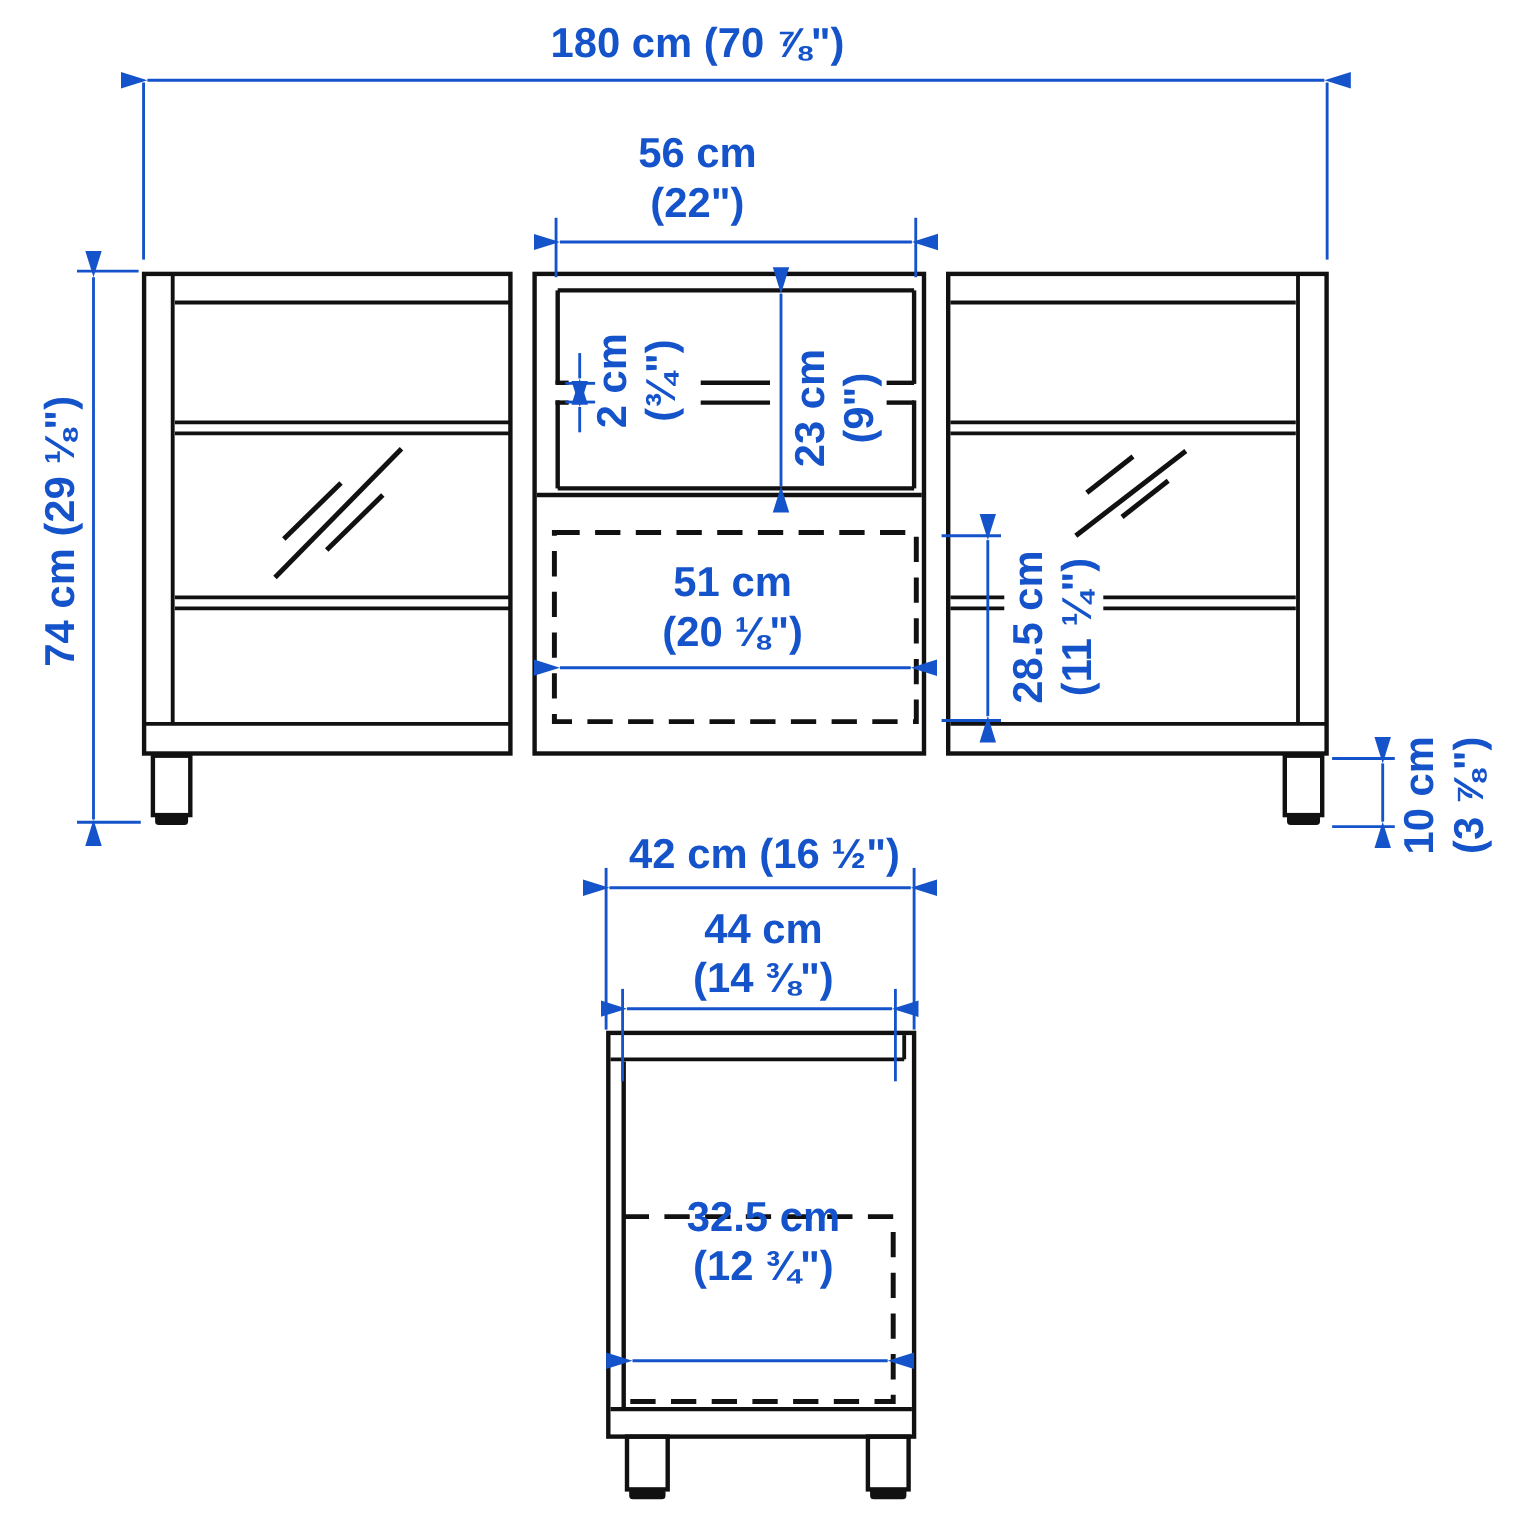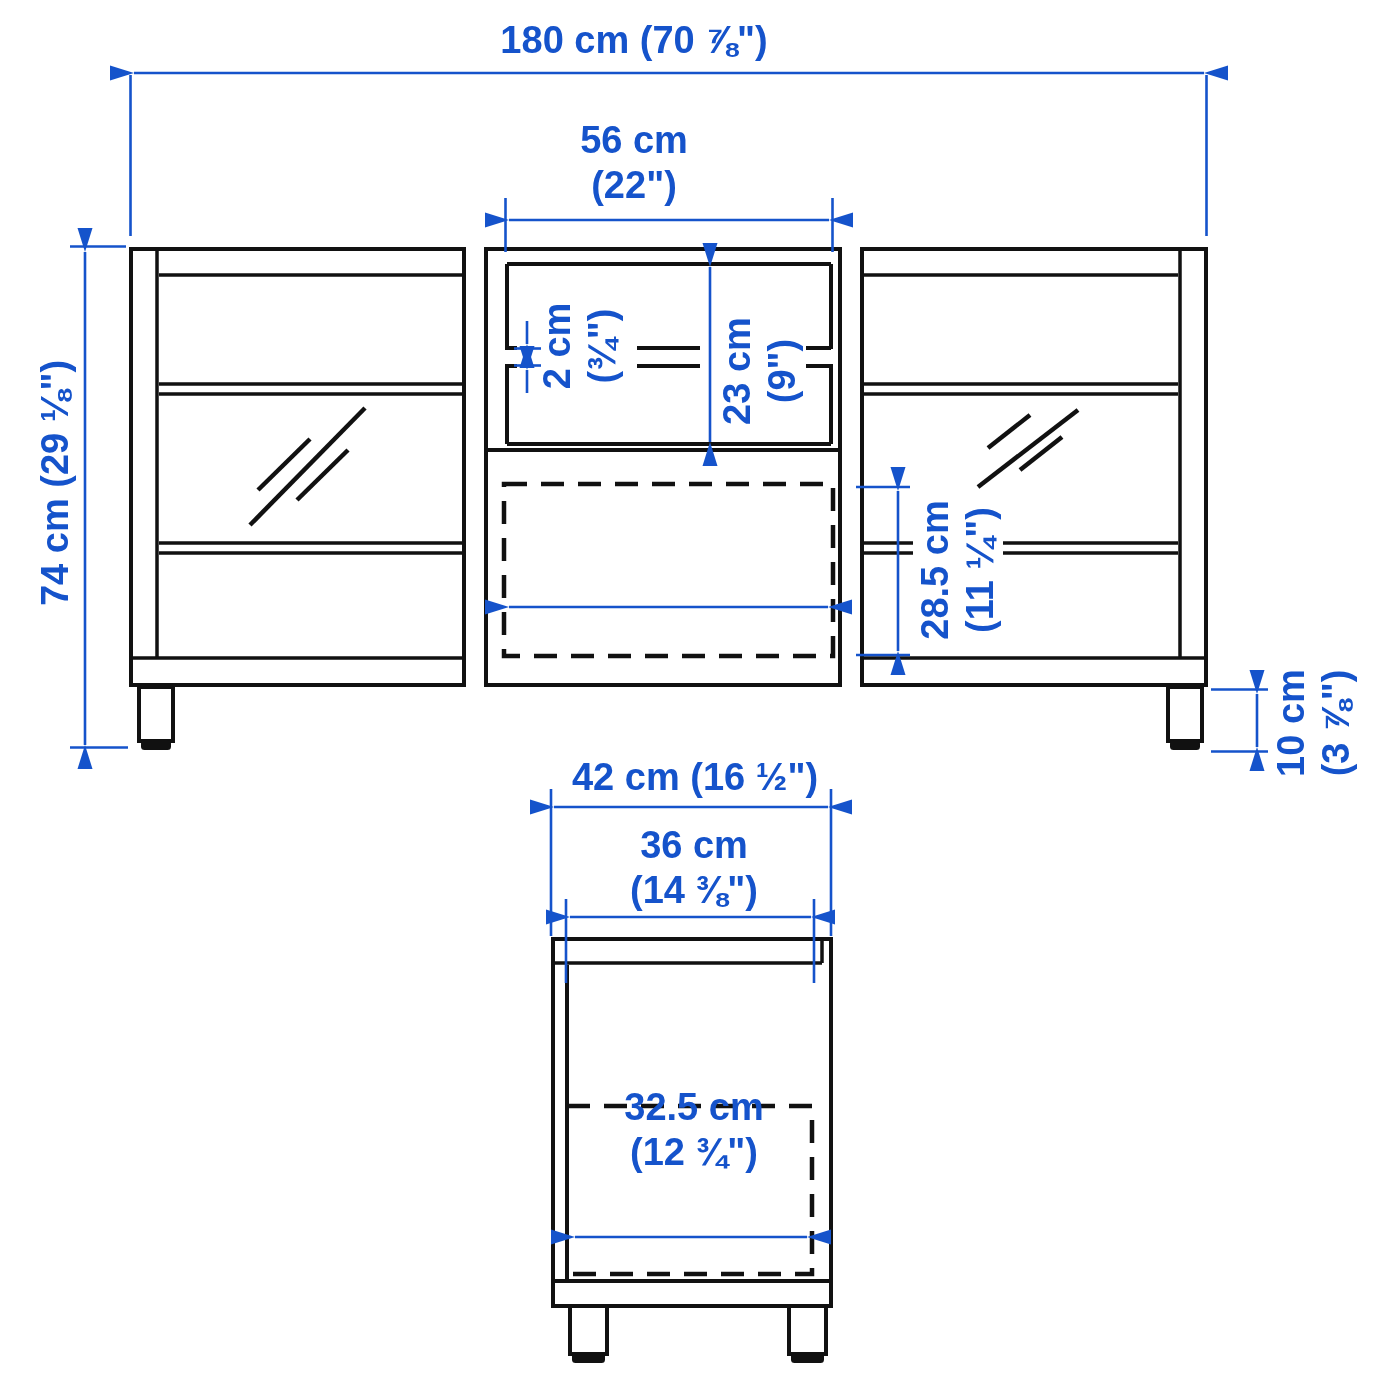--- a/index.html
+++ b/index.html
@@ -171,28 +171,30 @@
 (22")</div>
 
   <div class="lbl vert" style="left:505px;top:300px;width:150px;height:92px;">2 cm
 (¾")</div>
 
   <div class="lbl vert" style="left:685px;top:325px;width:150px;height:92px;">23 cm
 (9")</div>
 
   <div class="lbl vert" style="left:-185px;top:457px;width:480px;height:52px;">74 cm (29 ⅛")</div>
 
+  <div class="lbl" style="left:526px;top:507px;width:280px;height:92px;">51 cm
+(20 ⅛")</div>
 
   <div class="lbl vert bgwhite" style="left:878px;top:525px;width:160px;height:90px;">28.5 cm
 (11 ¼")</div>
 
   <div class="lbl vert" style="left:1239px;top:677px;width:150px;height:92px;">10 cm
 (3 ⅞")</div>
 
   <div class="lbl" style="left:465px;top:752px;width:460px;height:50px;">42 cm (16 ½")</div>
 
-  <div class="lbl" style="left:554px;top:822px;width:280px;height:92px;">36 cm
+  <div class="lbl" style="left:554px;top:822px;width:280px;height:92px;">44 cm
 (14 ⅜")</div>
 
   <div class="lbl" style="left:544px;top:1084px;width:300px;height:92px;">32.5 cm
 (12 ¾")</div>
 
 </div>
 
 </body></html>

